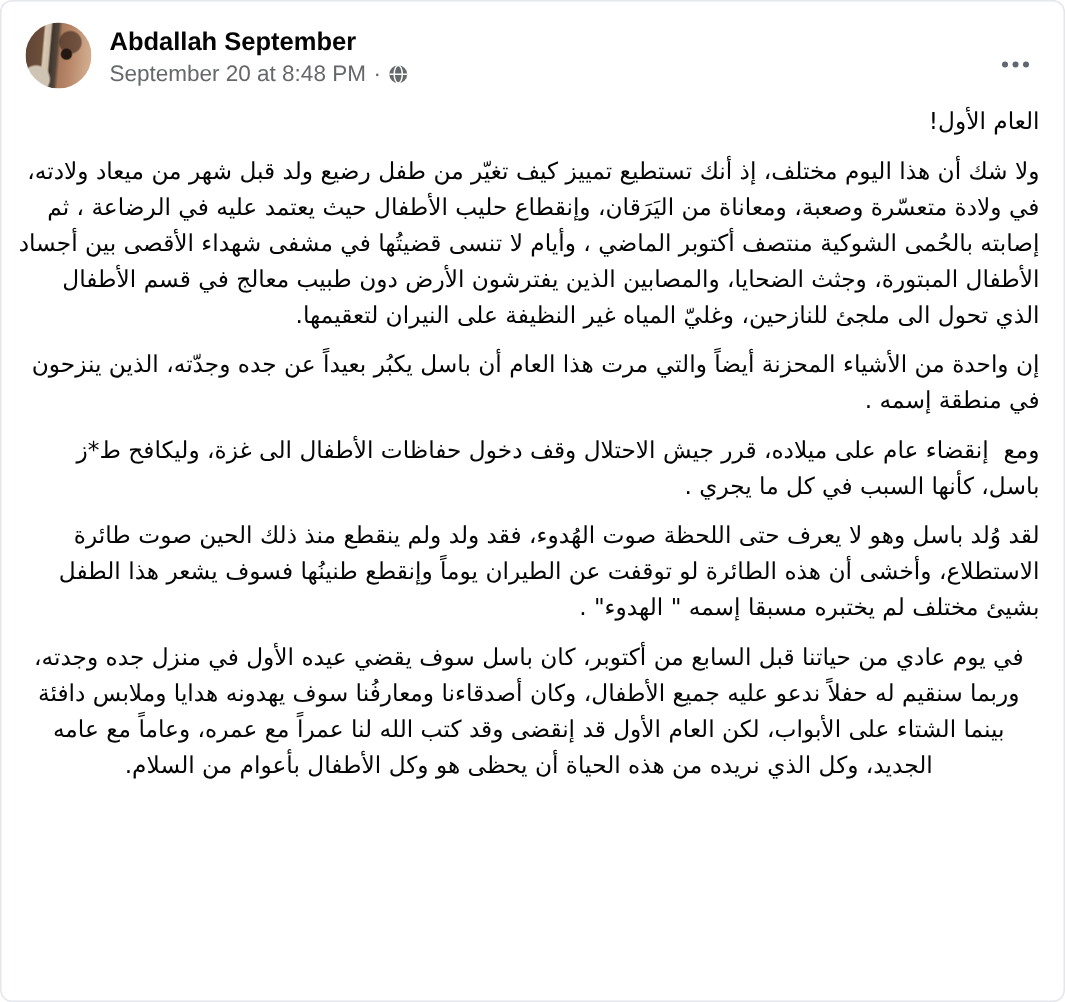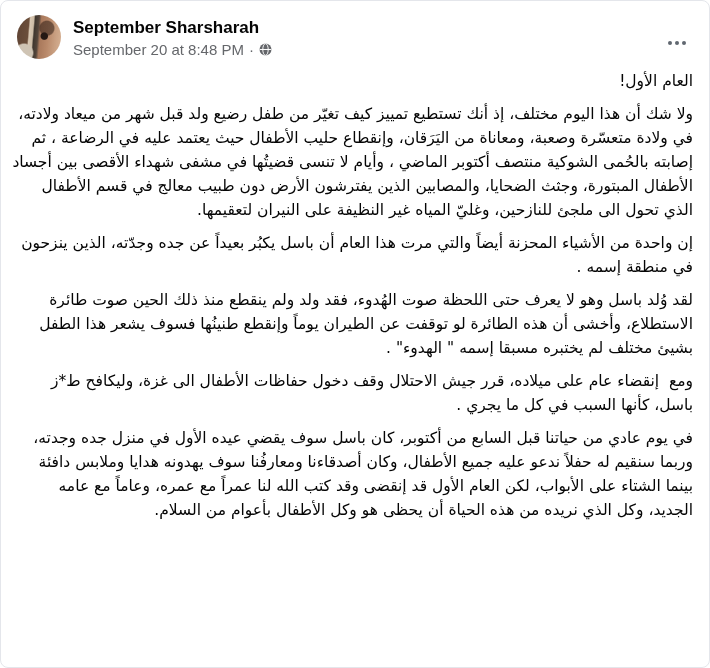--- a/index.html
+++ b/index.html
@@ -30,31 +30,31 @@
     display:flex;align-items:center;justify-content:center;gap:3px;cursor:pointer;background:transparent;border:none;
   }
   .more-btn .dot{width:4px;height:4px;border-radius:50%;background:#606770;}
   .content{
     direction:rtl;text-align:right;padding:4px 16px 14px 11px;
     font-family:"DejaVu Sans","Liberation Sans",sans-serif;
     font-size:15.5px;line-height:1.55;color:#050505;
   }
   .content p{margin:0 0 9px 0;white-space:pre-wrap;}
   .content p.lead-indent{text-indent:26px;}
-  .content p:last-child{margin-bottom:12px;}
+  .content p:last-child{margin-bottom:12px;text-align:center;}
 </style>
 </head>
 <body>
 
 <div class="card">
 
   <div class="header">
     <div class="avatar"></div>
     <div class="header-text">
-      <div class="author">September Sharsharah</div>
+      <div class="author">Abdallah September</div>
       <div class="meta">
         <span class="ts">September 20 at 8:48 PM</span>
         <span class="sep">·</span>
         <span class="globe">
           <svg width="13" height="13" viewBox="0 0 12 12" aria-hidden="true">
             <circle cx="6" cy="6" r="5.5" fill="#65676b"></circle>
             <line x1="0.6" y1="6" x2="11.4" y2="6" stroke="#ffffff" stroke-width="0.9"></line>
             <ellipse cx="6" cy="6" rx="2.5" ry="5.4" fill="none" stroke="#ffffff" stroke-width="0.9"></ellipse>
           </svg>
         </span>
@@ -65,18 +65,18 @@
   <button class="more-btn" aria-label="More options">
     <span class="dot"></span>
     <span class="dot"></span>
     <span class="dot"></span>
   </button>
 
   <div class="content" dir="rtl" lang="ar">
     <p>العام الأول!</p>
     <p>ولا شك أن هذا اليوم مختلف، إذ أنك تستطيع تمييز كيف تغيّر من طفل رضيع ولد قبل شهر من ميعاد ولادته، في ولادة متعسّرة وصعبة، ومعاناة من اليَرَقان، وإنقطاع حليب الأطفال حيث يعتمد عليه في الرضاعة ، ثم إصابته بالحُمى الشوكية منتصف أكتوبر الماضي ، وأيام لا تنسى قضيتُها في مشفى شهداء الأقصى بين أجساد الأطفال المبتورة، وجثث الضحايا، والمصابين الذين يفترشون الأرض دون طبيب معالج في قسم الأطفال الذي تحول الى ملجئ للنازحين، وغليّ المياه غير النظيفة على النيران لتعقيمها.</p>
     <p>إن واحدة من الأشياء المحزنة أيضاً والتي مرت هذا العام أن باسل يكبُر بعيداً عن جده وجدّته، الذين ينزحون في منطقة إسمه .</p>
+    <p>ومع  إنقضاء عام على ميلاده، قرر جيش الاحتلال وقف دخول حفاظات الأطفال الى غزة، وليكافح ط*ز باسل، كأنها السبب في كل ما يجري .</p>
     <p>لقد وُلد باسل وهو لا يعرف حتى اللحظة صوت الهُدوء، فقد ولد ولم ينقطع منذ ذلك الحين صوت طائرة الاستطلاع، وأخشى أن هذه الطائرة لو توقفت عن الطيران يوماً وإنقطع طنينُها فسوف يشعر هذا الطفل بشيئ مختلف لم يختبره مسبقا إسمه " الهدوء" .</p>
-    <p>ومع  إنقضاء عام على ميلاده، قرر جيش الاحتلال وقف دخول حفاظات الأطفال الى غزة، وليكافح ط*ز باسل، كأنها السبب في كل ما يجري .</p>
     <p>في يوم عادي من حياتنا قبل السابع من أكتوبر، كان باسل سوف يقضي عيده الأول في منزل جده وجدته، وربما سنقيم له حفلاً ندعو عليه جميع الأطفال، وكان أصدقاءنا ومعارفُنا سوف يهدونه هدايا وملابس دافئة بينما الشتاء على الأبواب، لكن العام الأول قد إنقضى وقد كتب الله لنا عمراً مع عمره، وعاماً مع عامه الجديد، وكل الذي نريده من هذه الحياة أن يحظى هو وكل الأطفال بأعوام من السلام.</p>
   </div>
 
 </div>
 
 </body></html>

